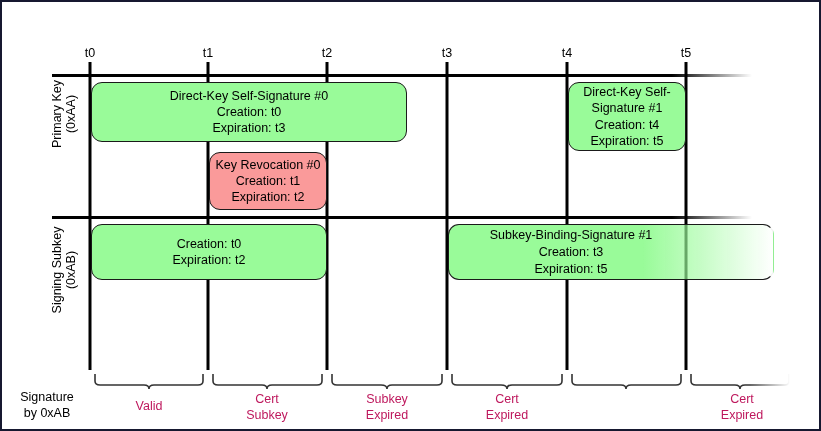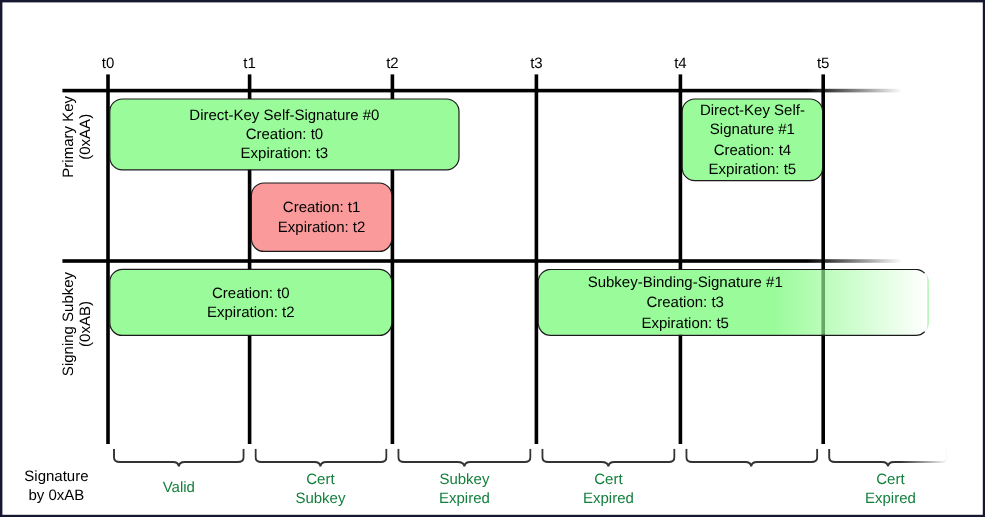--- a/index.html
+++ b/index.html
@@ -83,21 +83,21 @@
   }
   
   .brace {
     position: absolute;
     height: 15px;
   }
   .brace svg { display: block; width: 100%; height: 100%; }
   .brace-label {
     position: absolute;
     font-size: 12.5px;
-    color: #15803d;
+    color: #be185d;
     text-align: center;
     line-height: 1.25;
     transform: translateX(-50%);
     white-space: nowrap;
   }
   .corner-label {
     position: absolute;
     font-size: 12.5px;
     color: #000;
     text-align: center;
@@ -130,27 +130,28 @@
 
   <div class="rowlabel rot" style="left:62px; top:112px;">
     <span>Primary Key</span><br>
     <span>(0xAA)</span>
   </div>
   <div class="rowlabel rot" style="left:62px; top:268px;">
     <span>Signing Subkey</span><br>
     <span>(0xAB)</span>
   </div>
 
-  <div class="sigbox green" style="left:89px; top:80px; width:292px; height:60px;">
+  <div class="sigbox green" style="left:89px; top:80px; width:316px; height:60px;">
     <span class="ln">Direct-Key Self-Signature #0</span>
     <span class="ln">Creation: t0</span>
     <span class="ln">Expiration: t3</span>
   </div>
 
   <div class="sigbox red" style="left:207px; top:150px; width:118px; height:58px;">
+    <span class="ln">Key Revocation #0</span>
     <span class="ln">Creation: t1</span>
     <span class="ln">Expiration: t2</span>
   </div>
 
   <div class="sigbox green" style="left:566px; top:80px; width:118px; height:69px;">
     <span class="ln">Direct-Key Self-</span>
     <span class="ln">Signature #1</span>
     <span class="ln">Creation: t4</span>
     <span class="ln">Expiration: t5</span>
   </div>

